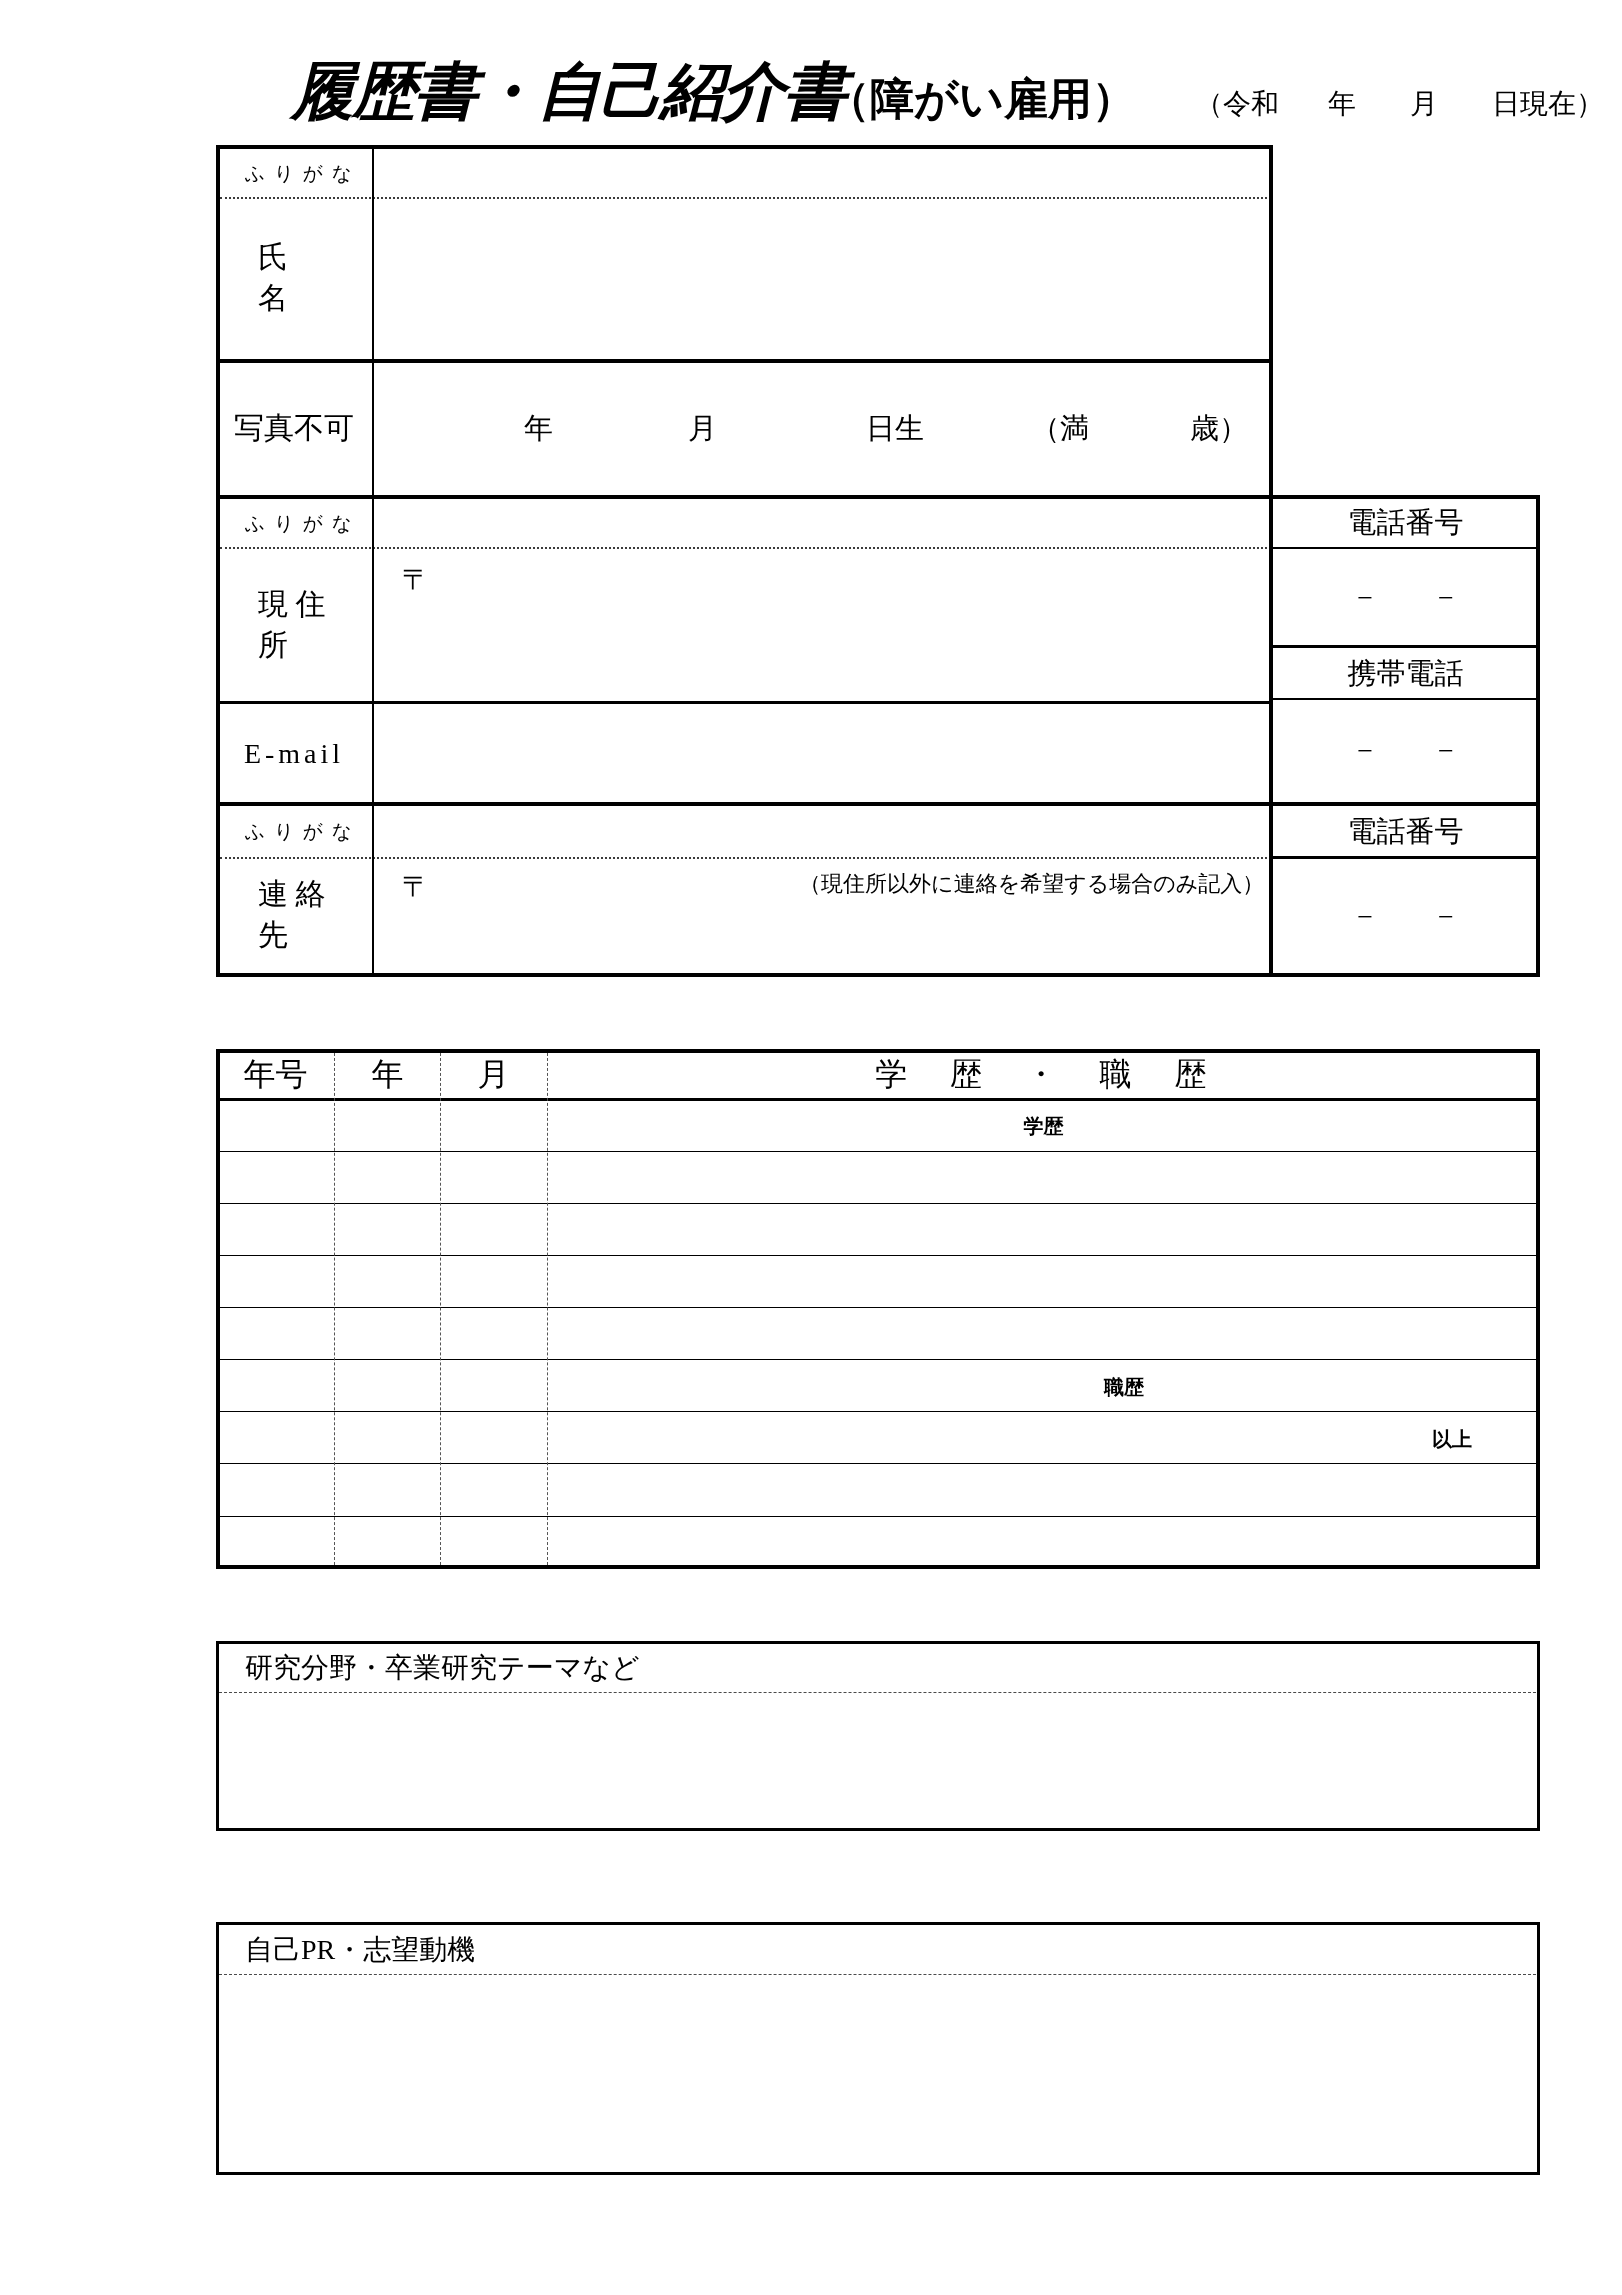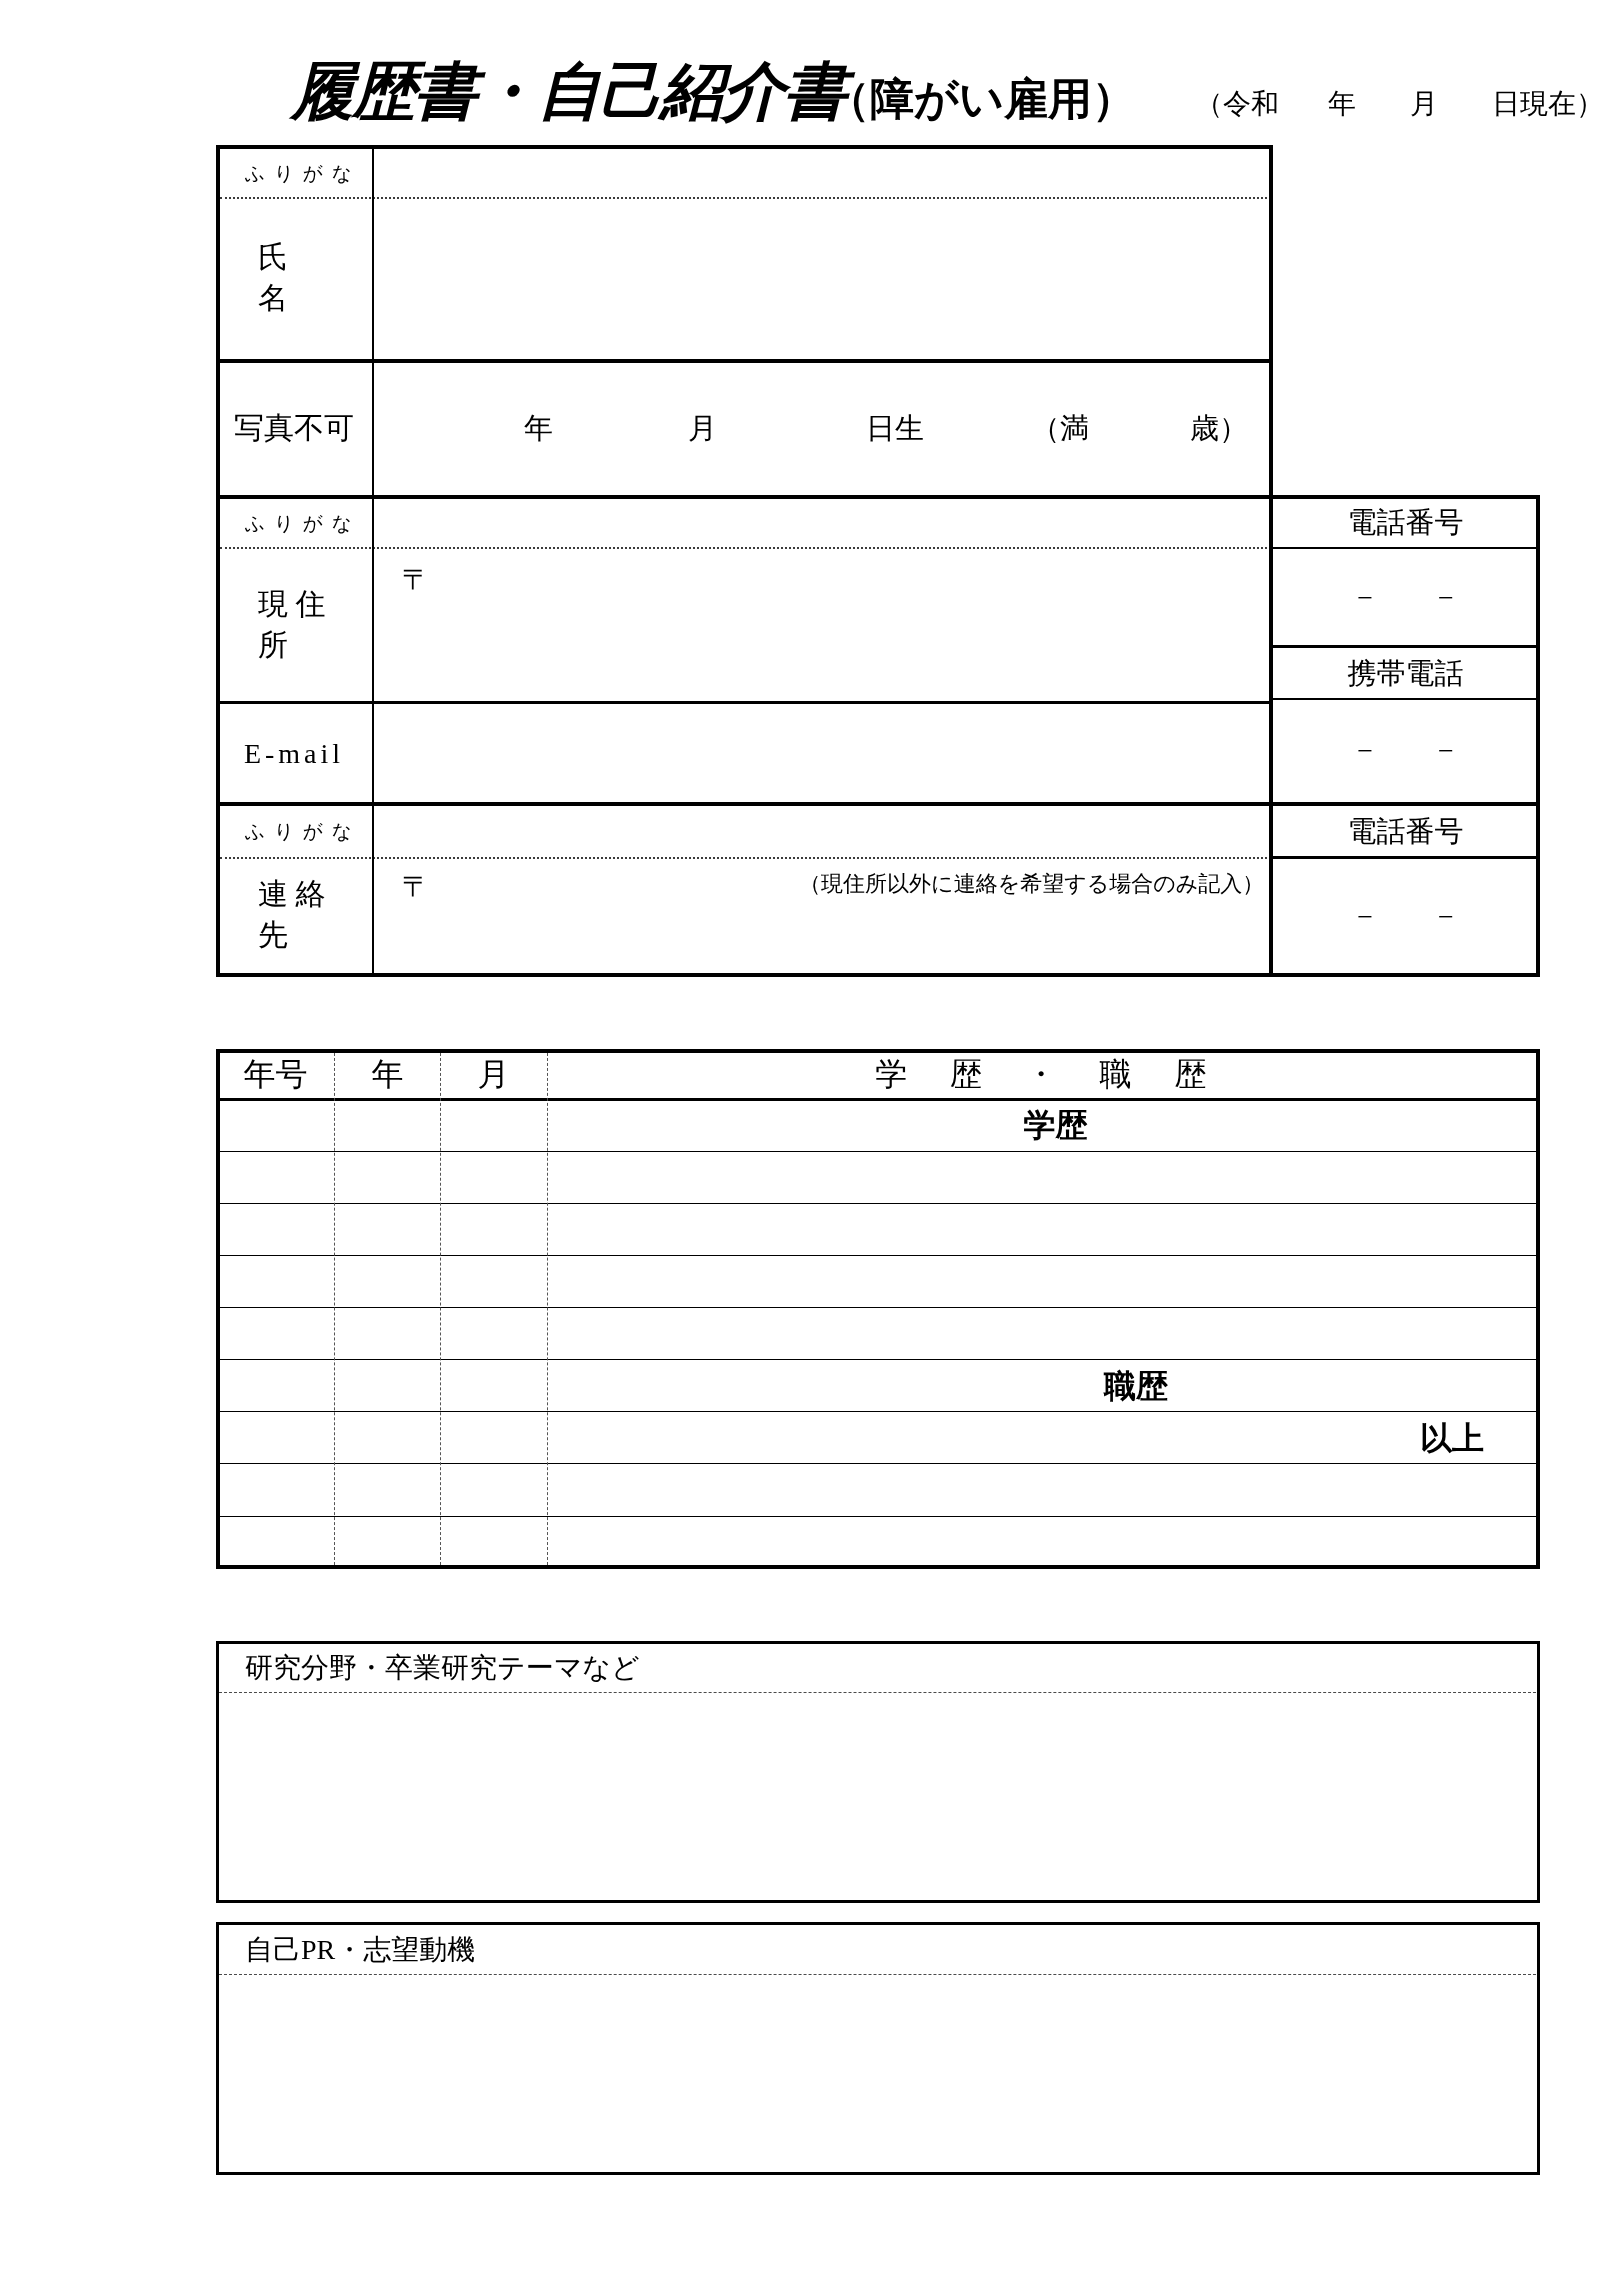--- a/index.html
+++ b/index.html
@@ -17,21 +17,21 @@
   .dot-h{position:absolute;height:0;border-top:2px dotted #3a3a3a;}
   .dash-h{position:absolute;height:0;border-top:1.4px dashed #4a4a4a;}
   .dash-v{position:absolute;width:0;border-left:1.4px dashed #555;}
   .cell{position:absolute;display:flex;align-items:center;}
   .center{justify-content:center;}
   .label-spread{justify-content:space-between;padding:0 42px;box-sizing:border-box;}
   .furi{font-size:19.6px;letter-spacing:8.8px;justify-content:center;padding-left:8.8px;}
   .biglabel{font-size:30px;}
   .phonehead{font-size:29px;justify-content:center;}
   .dashcell{font-size:28px;justify-content:center;gap:65px;}
-  .gothic{font-family:"Liberation Sans","DejaVu Sans",sans-serif;font-weight:bold;font-size:32px;padding-left:12px;}
+  .gothic{font-family:"Liberation Sans","DejaVu Sans",sans-serif;font-weight:bold;font-size:20px;}
   .eduhead{font-size:32px;justify-content:center;}
   .boxlabel{font-size:28px;padding-left:26px;}
   .photo-box{
     position:absolute;left:1305px;top:145px;width:235px;height:308px;
     border:1.4px dashed #6a6a6a;box-sizing:border-box;
   }
   .photo-small{font-size:18px;line-height:24px;}
 </style>
 </head>
 <body>
@@ -152,21 +152,21 @@
     <div class="hl" style="left:0;top:414px;width:1324px;height:1.4px;"></div>
     <div class="hl" style="left:0;top:467px;width:1324px;height:1.4px;"></div>
     <div class="hl" style="left:0;top:516px;width:1324px;height:4px;"></div>
     <div class="vl" style="left:0;top:0;width:4px;height:520px;"></div>
     <div class="vl" style="left:1320px;top:0;width:4px;height:520px;"></div>
     <div class="dash-v" style="left:118px;top:4px;height:512px;"></div>
     <div class="dash-v" style="left:224px;top:4px;height:512px;"></div>
     <div class="dash-v" style="left:331px;top:4px;height:512px;"></div>
   </div>
 
-  <div class="abs" style="left:216px;top:1641px;width:1324px;height:262px;border:3.4px solid #000;box-sizing:border-box;">
+  <div class="abs" style="left:216px;top:1641px;width:1324px;height:190px;border:3.4px solid #000;box-sizing:border-box;">
     <div class="cell boxlabel" style="left:0;top:0;width:1317px;height:48px;">研究分野・卒業研究テーマなど</div>
     <div class="dash-h" style="left:0;top:48px;width:1317px;"></div>
     <div class="abs" style="left:0;top:49px;width:1317px;height:153px;"></div>
   </div>
 
   <div class="abs" style="left:216px;top:1922px;width:1324px;height:253px;border:3.4px solid #000;box-sizing:border-box;">
     <div class="cell boxlabel" style="left:0;top:0;width:1317px;height:49px;">自己PR・志望動機</div>
     <div class="dash-h" style="left:0;top:49px;width:1317px;"></div>
     <div class="abs" style="left:0;top:51px;width:1317px;height:195px;"></div>
   </div>

